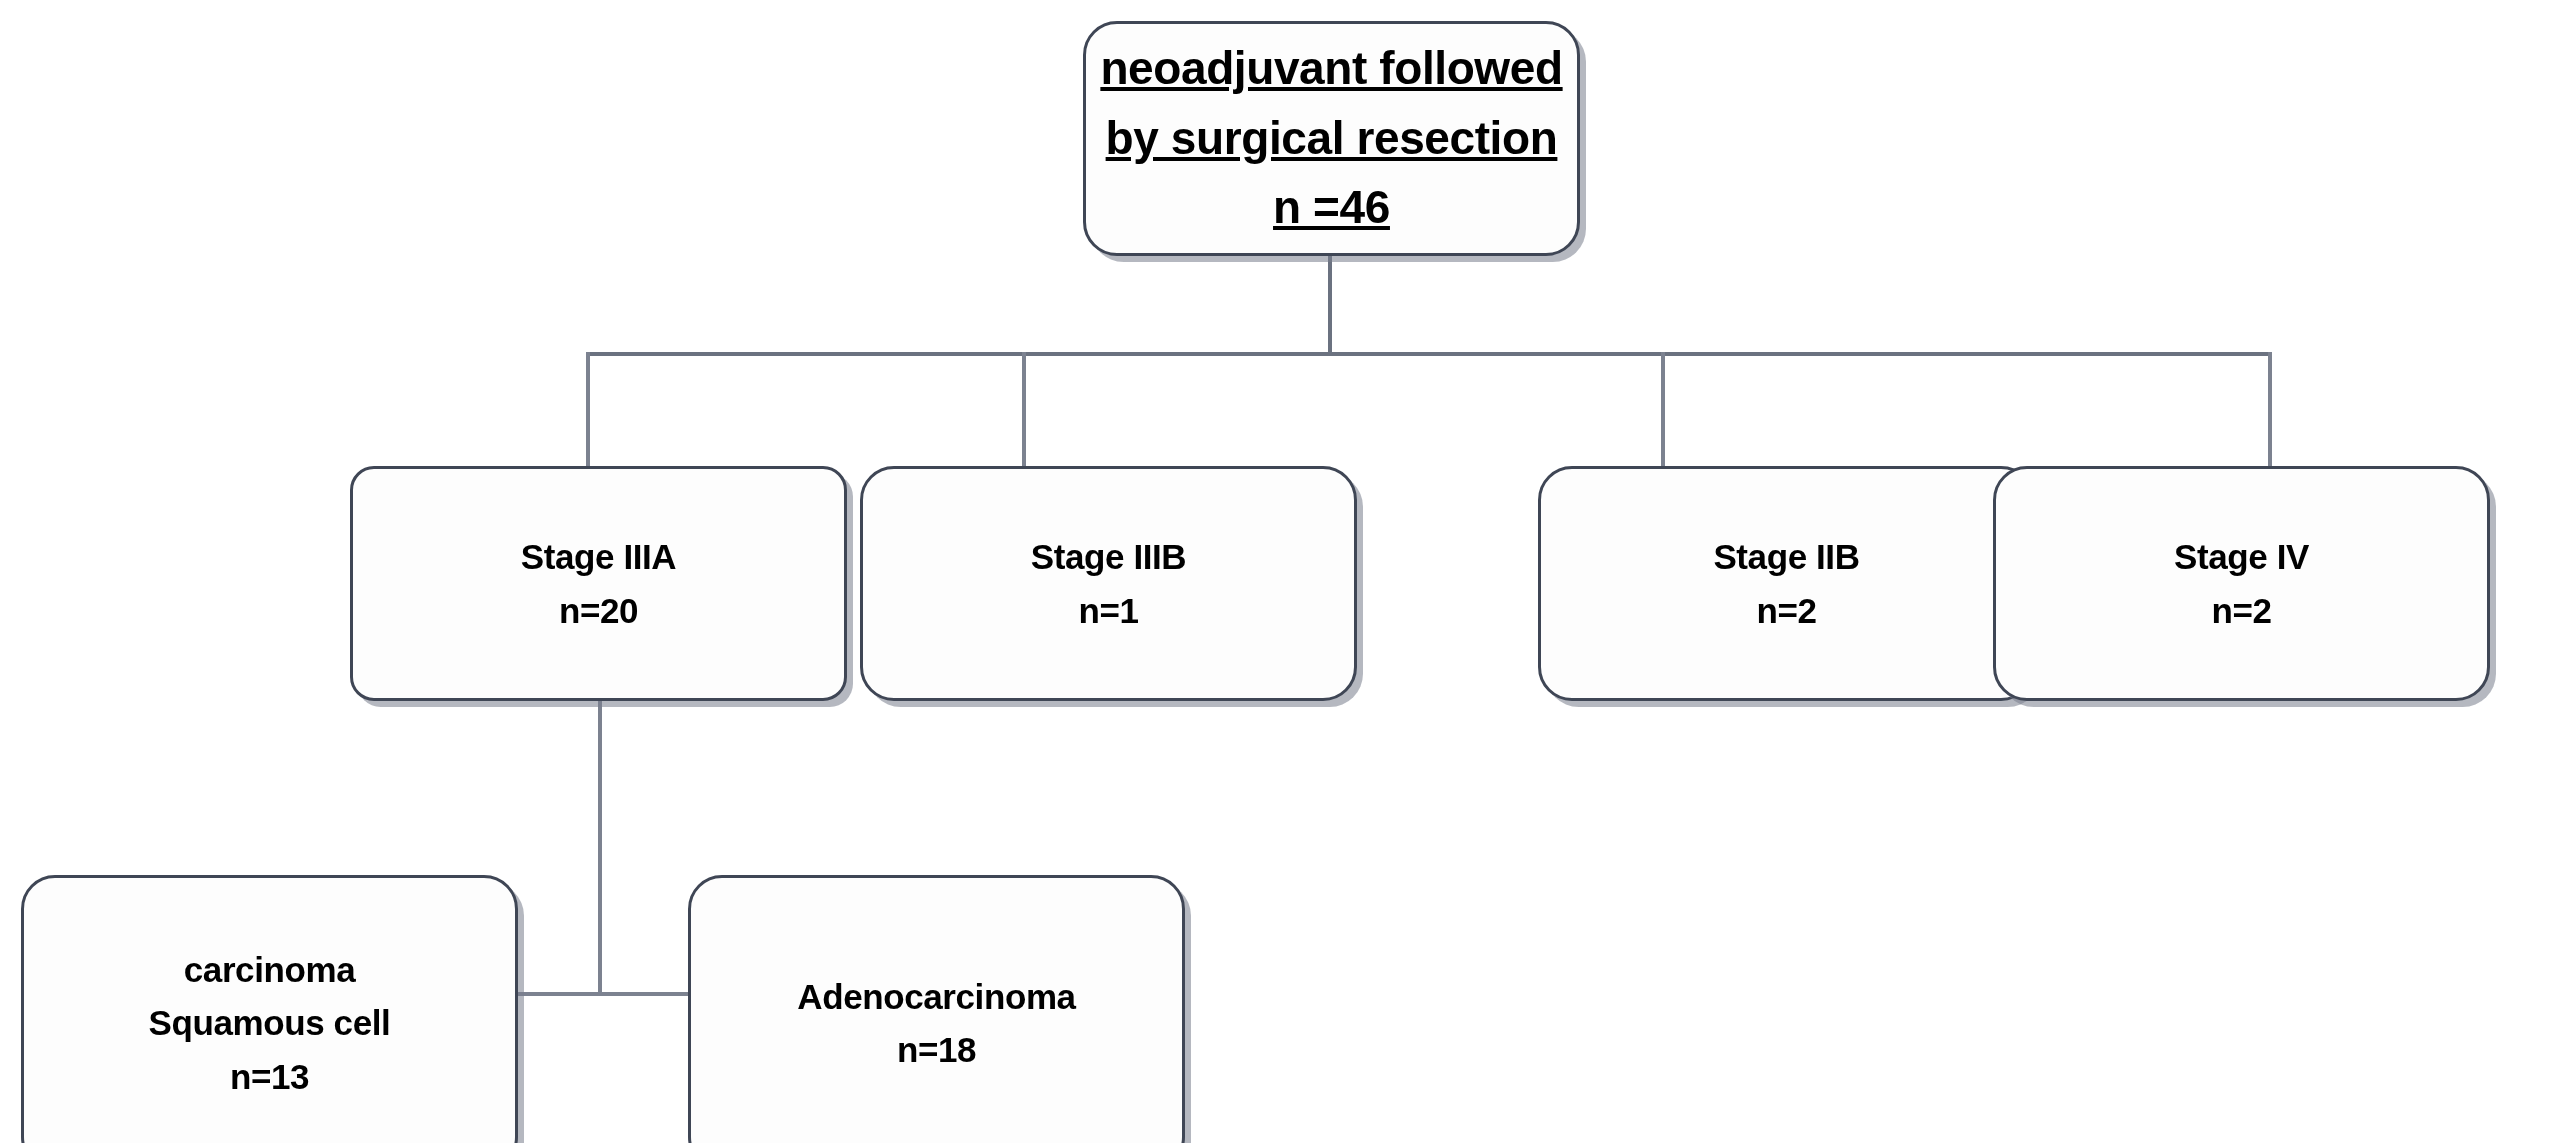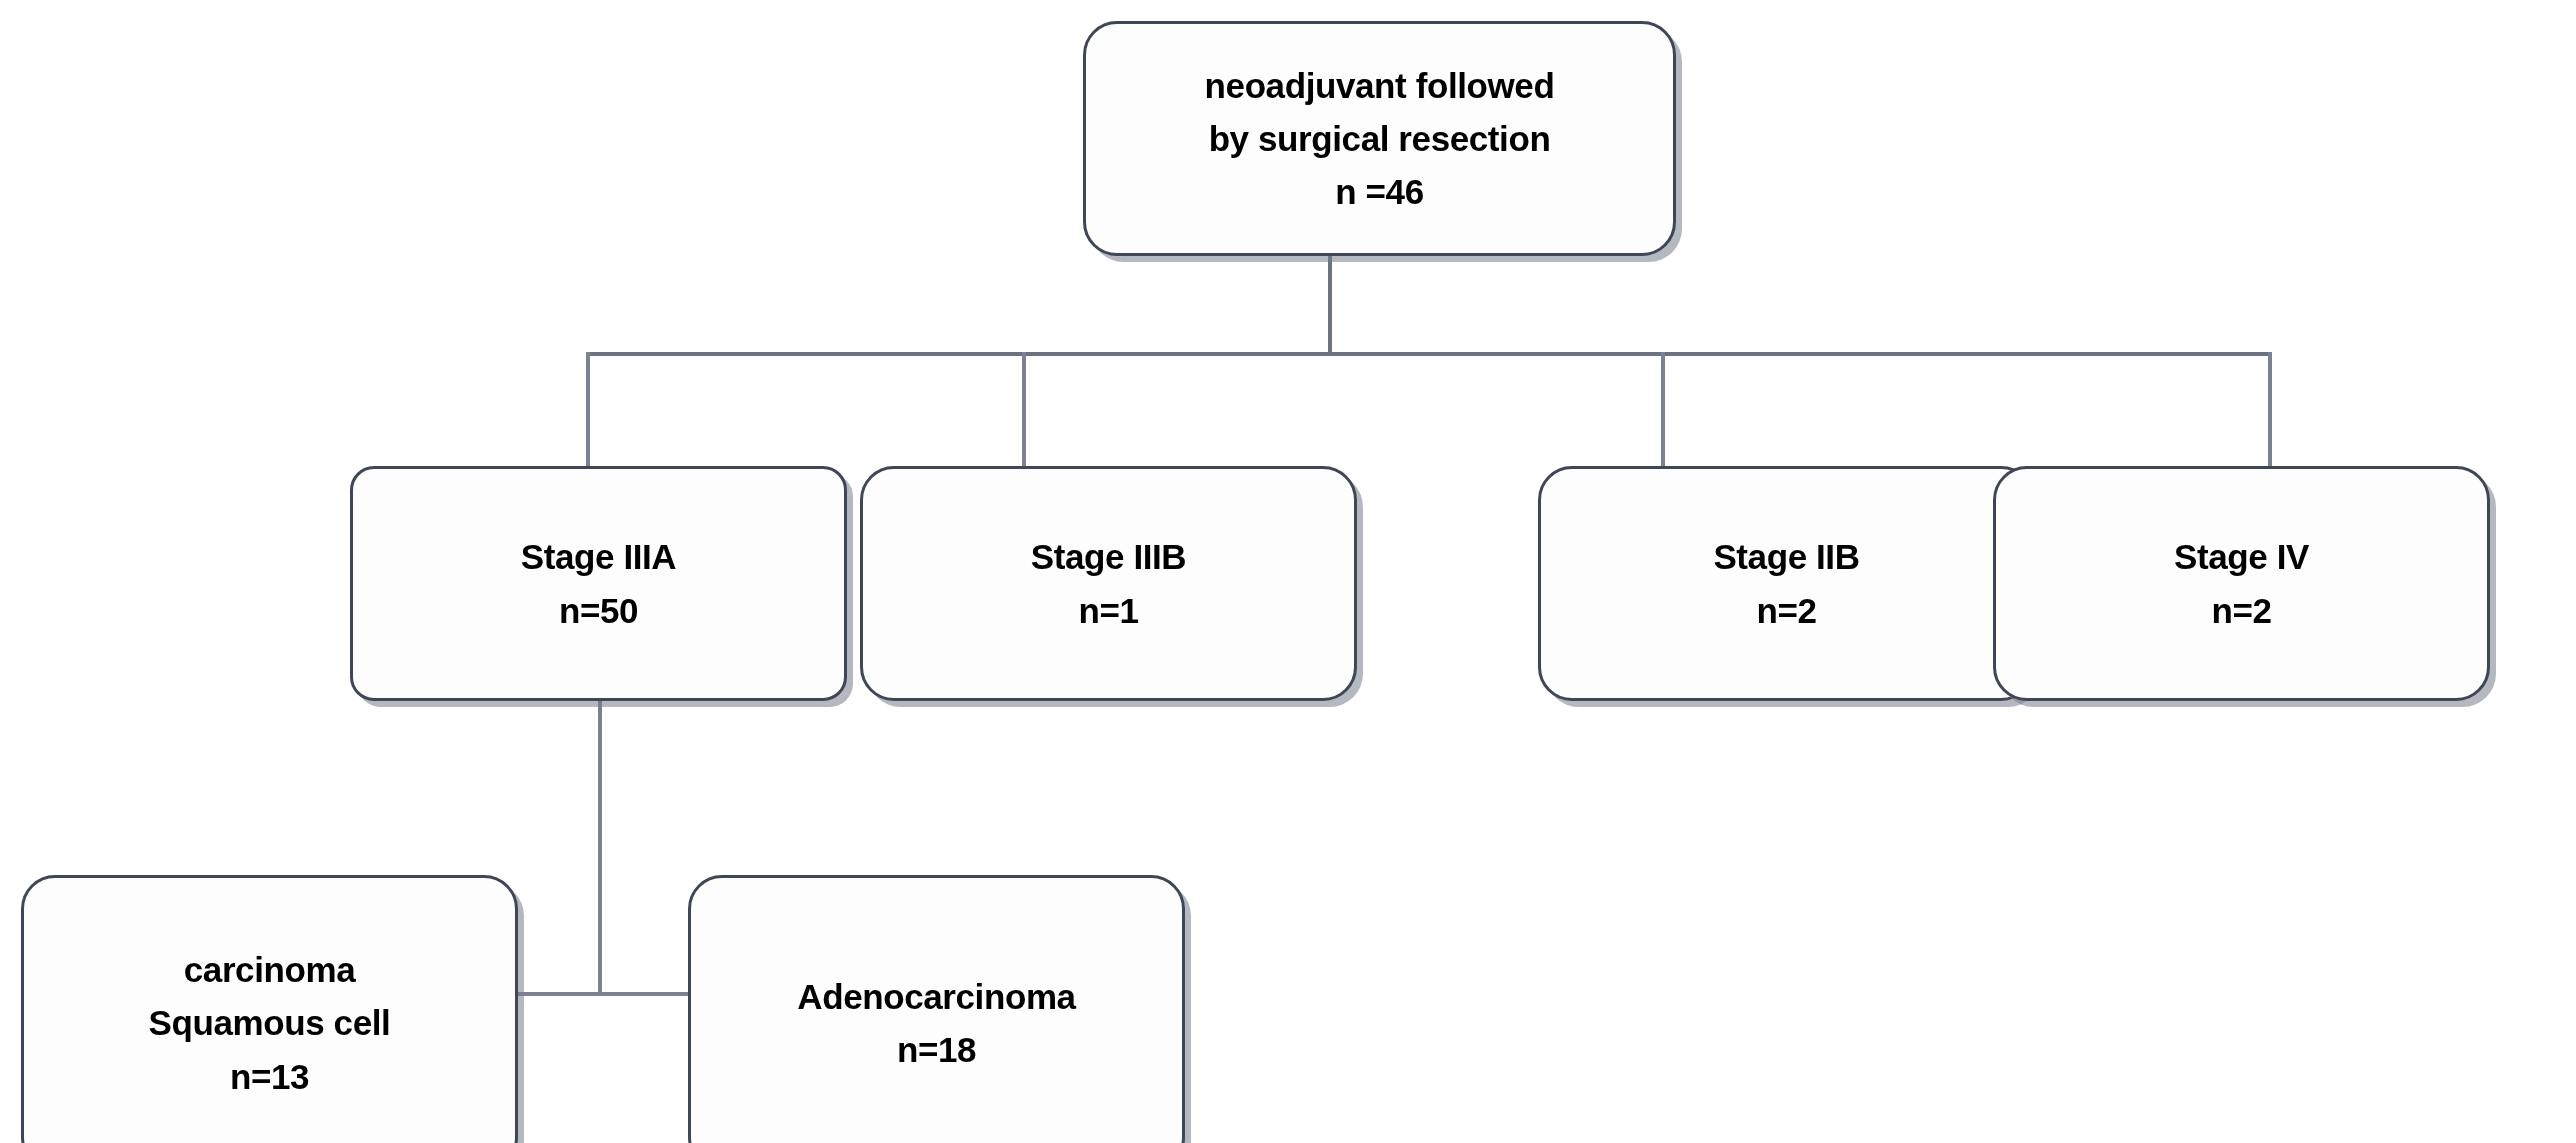--- a/index.html
+++ b/index.html
@@ -63,29 +63,29 @@
   <div class="conn v" style="left:1022px; top:352px; height:117px;"></div>
 
   <div class="conn v" style="left:1661px; top:352px; height:117px;"></div>
 
   <div class="conn v" style="left:2268px; top:352px; height:117px;"></div>
 
   <div class="conn v" style="left:598px; top:700px; height:296px;"></div>
 
   <div class="conn h" style="left:517px; top:992px; width:176px;"></div>
 
-  <div class="node" style="left:1083px; top:21px; width:593px; height:235px; font-size:35px;">
+  <div class="node" style="left:1083px; top:21px; width:497px; height:235px; font-size:46px;text-decoration:underline;">
     <span class="ln">neoadjuvant followed</span>
     <span class="ln">by surgical resection</span>
     <span class="ln">n =46</span>
   </div>
 
   <div class="node" style="left:350px; top:466px; width:497px; height:235px; font-size:35px;border-radius:24px;">
     <span class="ln">Stage IIIA</span>
-    <span class="ln">n=50</span>
+    <span class="ln">n=20</span>
   </div>
 
   <div class="node" style="left:860px; top:466px; width:497px; height:235px; font-size:35px;">
     <span class="ln">Stage IIIB</span>
     <span class="ln">n=1</span>
   </div>
 
   <div class="node" style="left:1490px; top:466px; width:497px; height:235px; font-size:35px;margin-left:48px;">
     <span class="ln">Stage IIB</span>
     <span class="ln">n=2</span>

